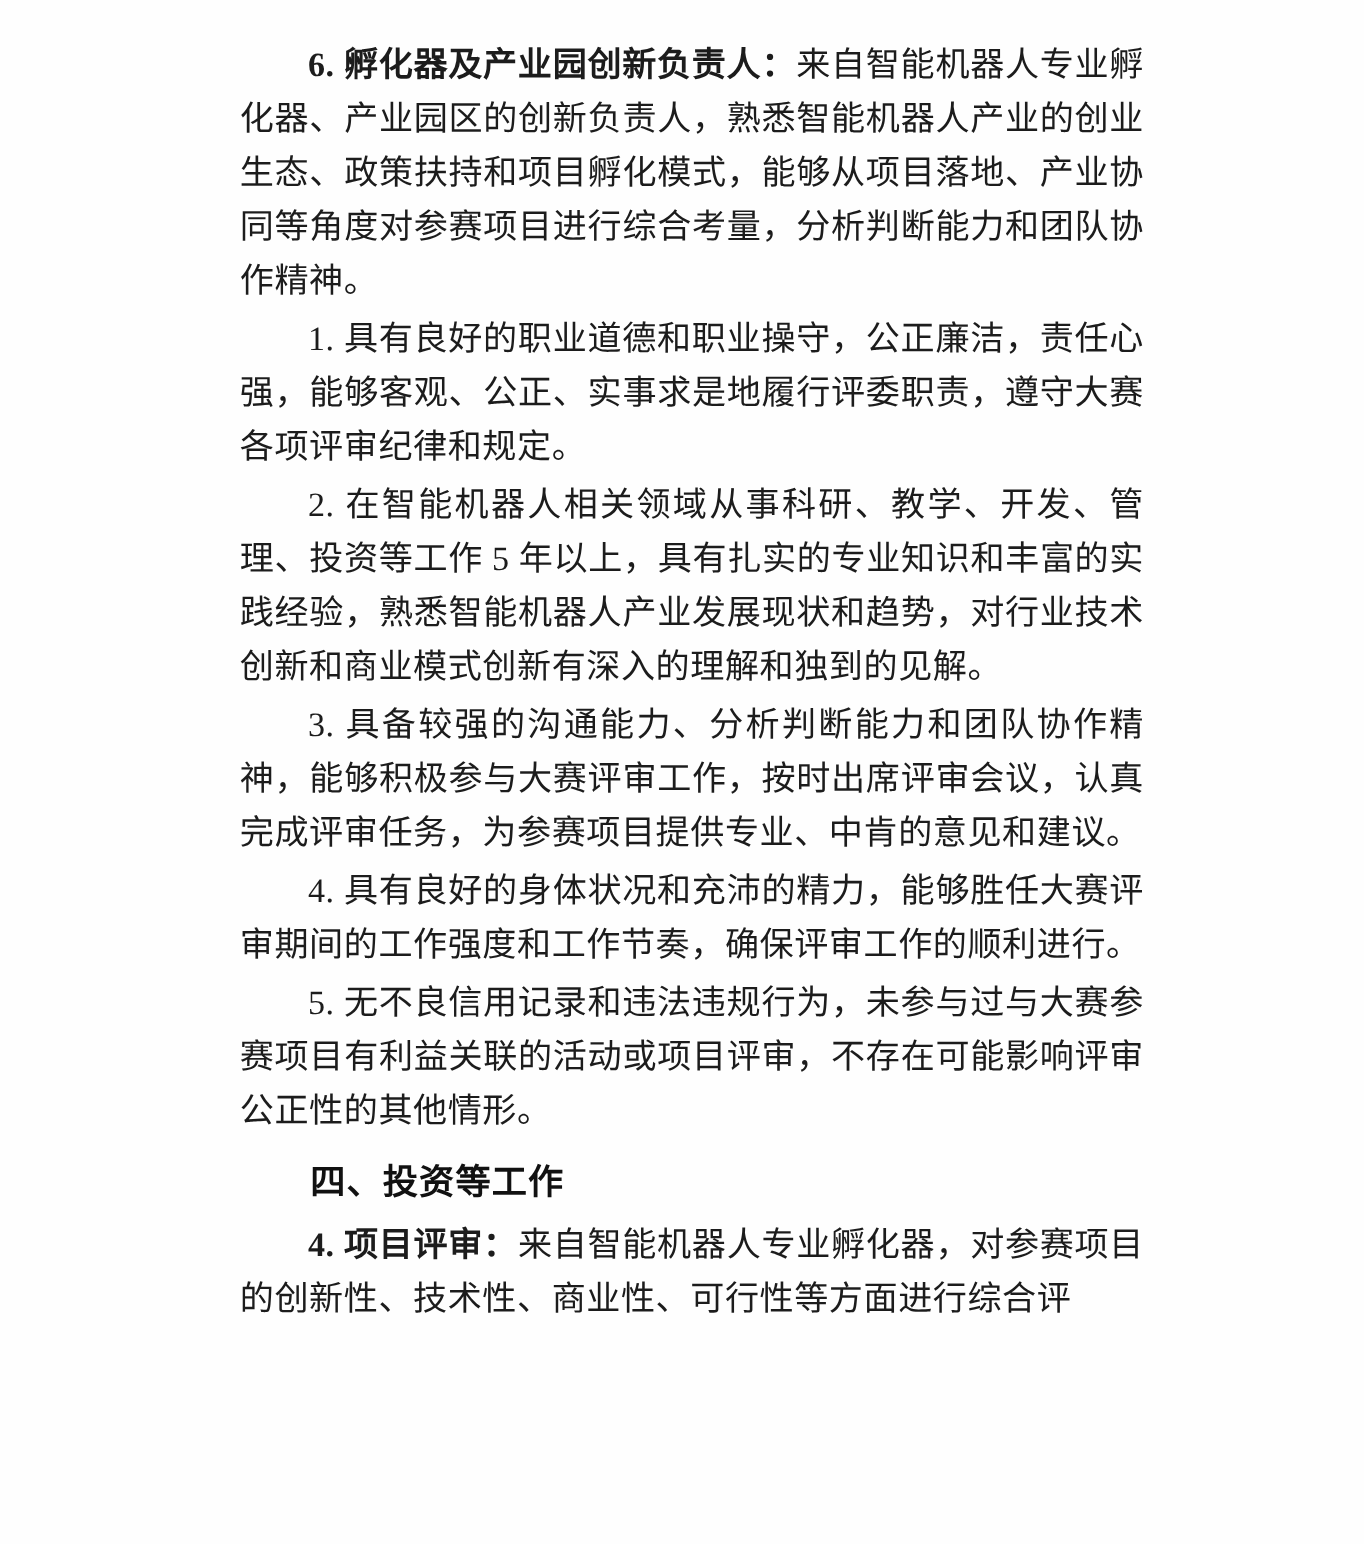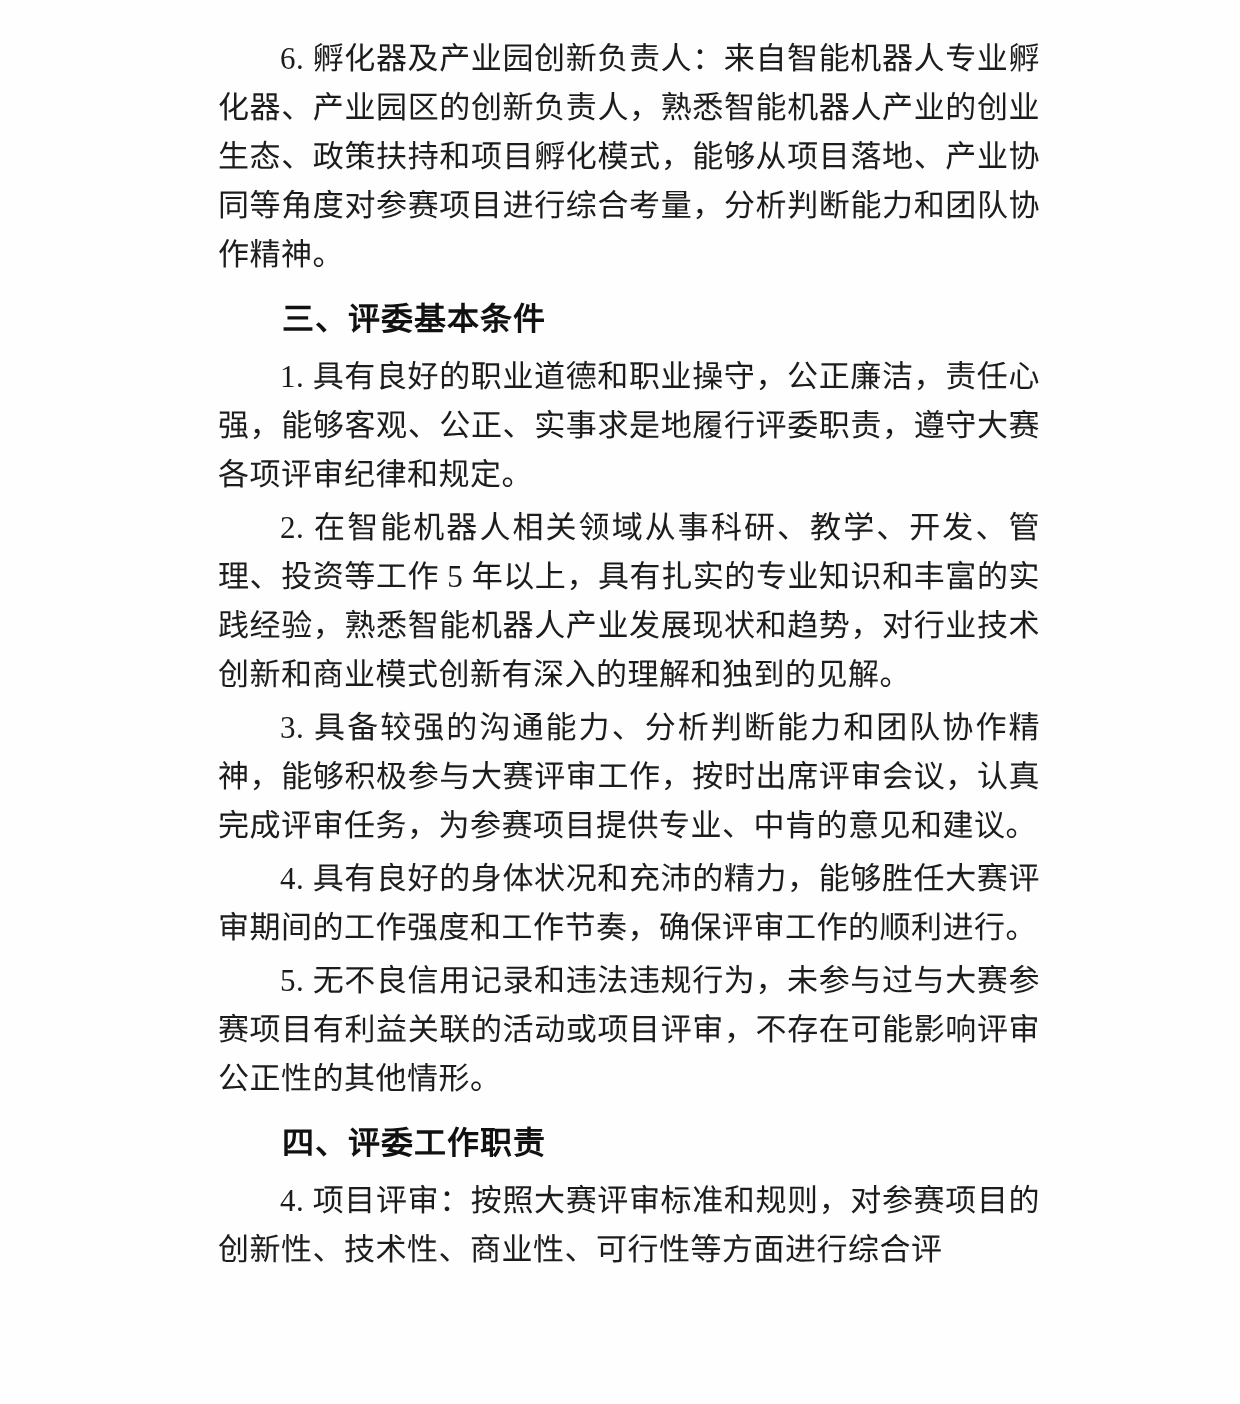--- a/index.html
+++ b/index.html
@@ -21,21 +21,21 @@
   }
   .para {
     margin: 0 0 4px 0;
     font-size: 31px;
     line-height: 49px;
     text-align: justify;
     text-indent: 2em;
     letter-spacing: 0.5px;
   }
   .para .lead {
-    font-weight: normal;
+    font-weight: bold;
     margin-top: 24px;
   }
   .heading {
     margin: 16px 0 8px 0;
     font-size: 32px;
     line-height: 49px;
     font-weight: bold;
     text-indent: 2em;
     text-align: left;
     color: #111111;
@@ -43,29 +43,28 @@
     letter-spacing: 1px;
   }
 </style>
 </head>
 <body>
 
 <div class="page">
 
   <p class="para"><span class="lead">6. 孵化器及产业园创新负责人：</span><span>来自智能机器人专业孵化器、产业园区的创新负责人，熟悉智能机器人产业的创业生态、政策扶持和项目孵化模式，能够从项目落地、产业协同等角度对参赛项目进行综合考量，分析判断能力和团队协作精神。</span></p>
 
-  <div class="heading">三、评委基本条件</div>
 
   <p class="para">1. 具有良好的职业道德和职业操守，公正廉洁，责任心强，能够客观、公正、实事求是地履行评委职责，遵守大赛各项评审纪律和规定。</p>
 
   <p class="para">2. 在智能机器人相关领域从事科研、教学、开发、管理、投资等工作 5 年以上，具有扎实的专业知识和丰富的实践经验，熟悉智能机器人产业发展现状和趋势，对行业技术创新和商业模式创新有深入的理解和独到的见解。</p>
 
   <p class="para">3. 具备较强的沟通能力、分析判断能力和团队协作精神，能够积极参与大赛评审工作，按时出席评审会议，认真完成评审任务，为参赛项目提供专业、中肯的意见和建议。</p>
 
   <p class="para">4. 具有良好的身体状况和充沛的精力，能够胜任大赛评审期间的工作强度和工作节奏，确保评审工作的顺利进行。</p>
 
   <p class="para">5. 无不良信用记录和违法违规行为，未参与过与大赛参赛项目有利益关联的活动或项目评审，不存在可能影响评审公正性的其他情形。</p>
 
-  <div class="heading">四、评委工作职责</div>
+  <div class="heading">四、投资等工作</div>
 
-  <p class="para"><span class="lead">4. 项目评审：</span><span>按照大赛评审标准和规则，对参赛项目的创新性、技术性、商业性、可行性等方面进行综合评</span></p>
+  <p class="para"><span class="lead">4. 项目评审：</span><span>来自智能机器人专业孵化器，对参赛项目的创新性、技术性、商业性、可行性等方面进行综合评</span></p>
 
 </div>
 
 </body></html>

